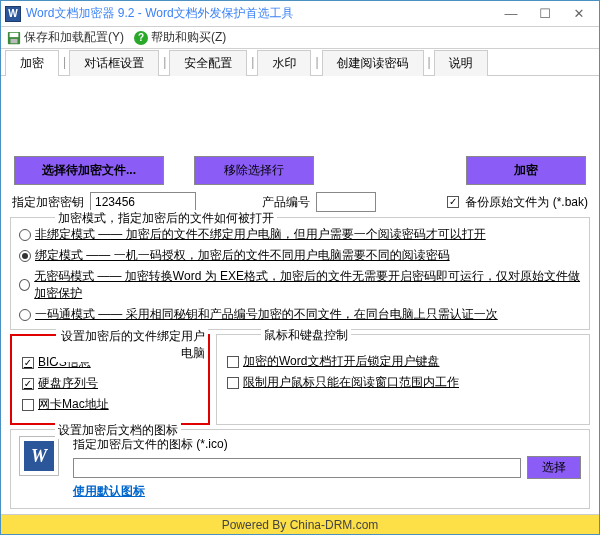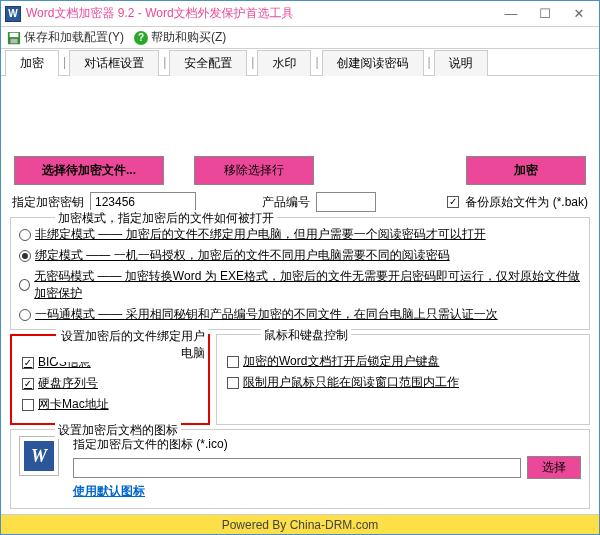--- a/index.html
+++ b/index.html
@@ -1,35 +1,35 @@
 <!DOCTYPE html>
 <html><head>
 <meta charset="utf-8">
 <style>
 * { box-sizing: border-box; margin: 0; padding: 0; font-family: "Microsoft YaHei", sans-serif; font-size: 12px; }
 body { background: #fff; width: 600px; height: 535px; overflow: hidden; }
 .window { border: 1px solid #4a90c0; width: 600px; height: 535px; display: flex; flex-direction: column; }
 .titlebar { background: #fff; height: 26px; display: flex; align-items: center; padding: 0 4px; border-bottom: 1px solid #d0d0d0; }
 .titlebar-icon { width: 16px; height: 16px; background: #2b579a; border: 1px solid #1a3d6e; display: flex; align-items: center; justify-content: center; margin-right: 5px; }
 .titlebar-icon span { color: #fff; font-weight: bold; font-size: 10px; }
-.titlebar-text { color: #ec4899; flex: 1; }
+.titlebar-text { color: #3b82f6; flex: 1; }
 .win-controls { display: flex; gap: 14px; margin-right: 6px; }
 .win-btn { width: 20px; height: 18px; display: flex; align-items: center; justify-content: center; color: #666; cursor: pointer; font-size: 13px; }
 .menubar { height: 22px; display: flex; align-items: center; padding: 0 6px; gap: 10px; border-bottom: 1px solid #d0d0d0; }
 .menu-item { display: flex; align-items: center; gap: 3px; color: #333; cursor: pointer; }
 .disk-icon { width: 14px; height: 14px; display: inline-block; }
 .help-icon { width: 14px; height: 14px; border-radius: 50%; background: #2aa82a; color: #fff; display: flex; align-items: center; justify-content: center; font-size: 10px; font-weight: bold; }
 .tabs { height: 26px; display: flex; align-items: flex-end; padding: 0 4px; }
 .tab { padding: 4px 14px; border: 1px solid #ccc; border-bottom: none; background: #f5f5f5; margin-right: 1px; cursor: pointer; position: relative; top: 1px; }
 .tab.active { background: #fff; }
 .tab-sep { color: #999; margin: 0 3px; align-self: center; }
 .content { flex: 1; border-top: 1px solid #ccc; padding: 3px; display: flex; flex-direction: column; }
 .spacer { flex: 1; }
 .btn-row { display: flex; gap: 30px; padding: 4px 10px; }
-.btn { border: 1px solid #888; background: #ec4899; padding: 5px 10px; cursor: pointer; text-align: center; }
+.btn { border: 1px solid #888; background: #8b5cf6; padding: 5px 10px; cursor: pointer; text-align: center; }
 .btn-wide { min-width: 150px; }
 .btn-mid { min-width: 120px; }
 .row { display: flex; align-items: center; padding: 3px 8px; gap: 6px; }
 .input { border: 1px solid #888; padding: 2px 4px; height: 20px; background: #fff; }
 .fieldset { border: 1px solid #ccc; margin: 2px 6px; padding: 6px 8px 4px; position: relative; }
 .fieldset-legend { position: absolute; top: -8px; left: 8px; background: #fff; padding: 0 3px; margin-left: 36px; }
 .radio-line { display: flex; align-items: center; gap: 4px; padding: 2px 0; text-decoration: underline; }
 .radio { width: 12px; height: 12px; border: 1px solid #555; border-radius: 50%; display: inline-flex; align-items: center; justify-content: center; }
 .radio.checked::after { content: ""; width: 6px; height: 6px; background: #333; border-radius: 50%; }
 .checkbox { width: 12px; height: 12px; border: 1px solid #555; display: inline-flex; align-items: center; justify-content: center; background: #fff; }

